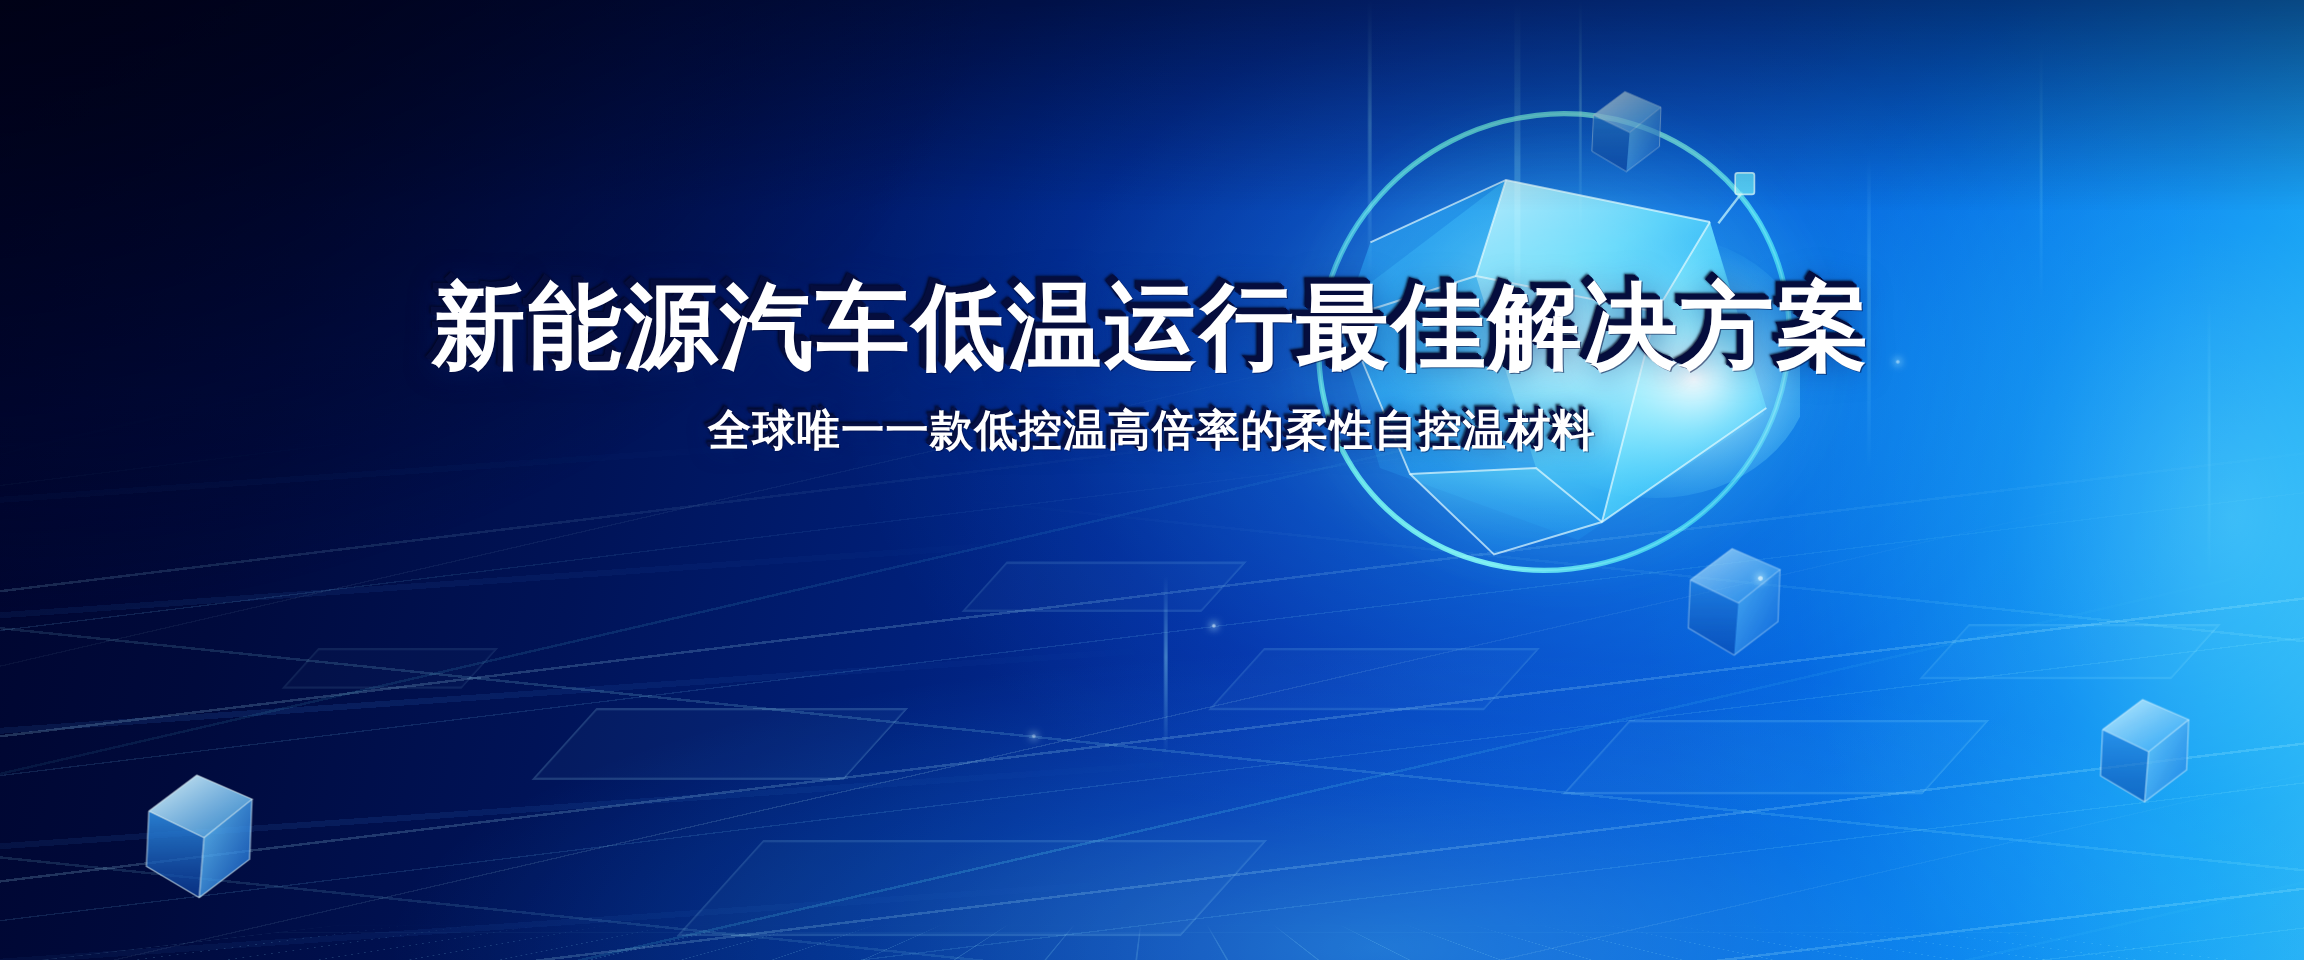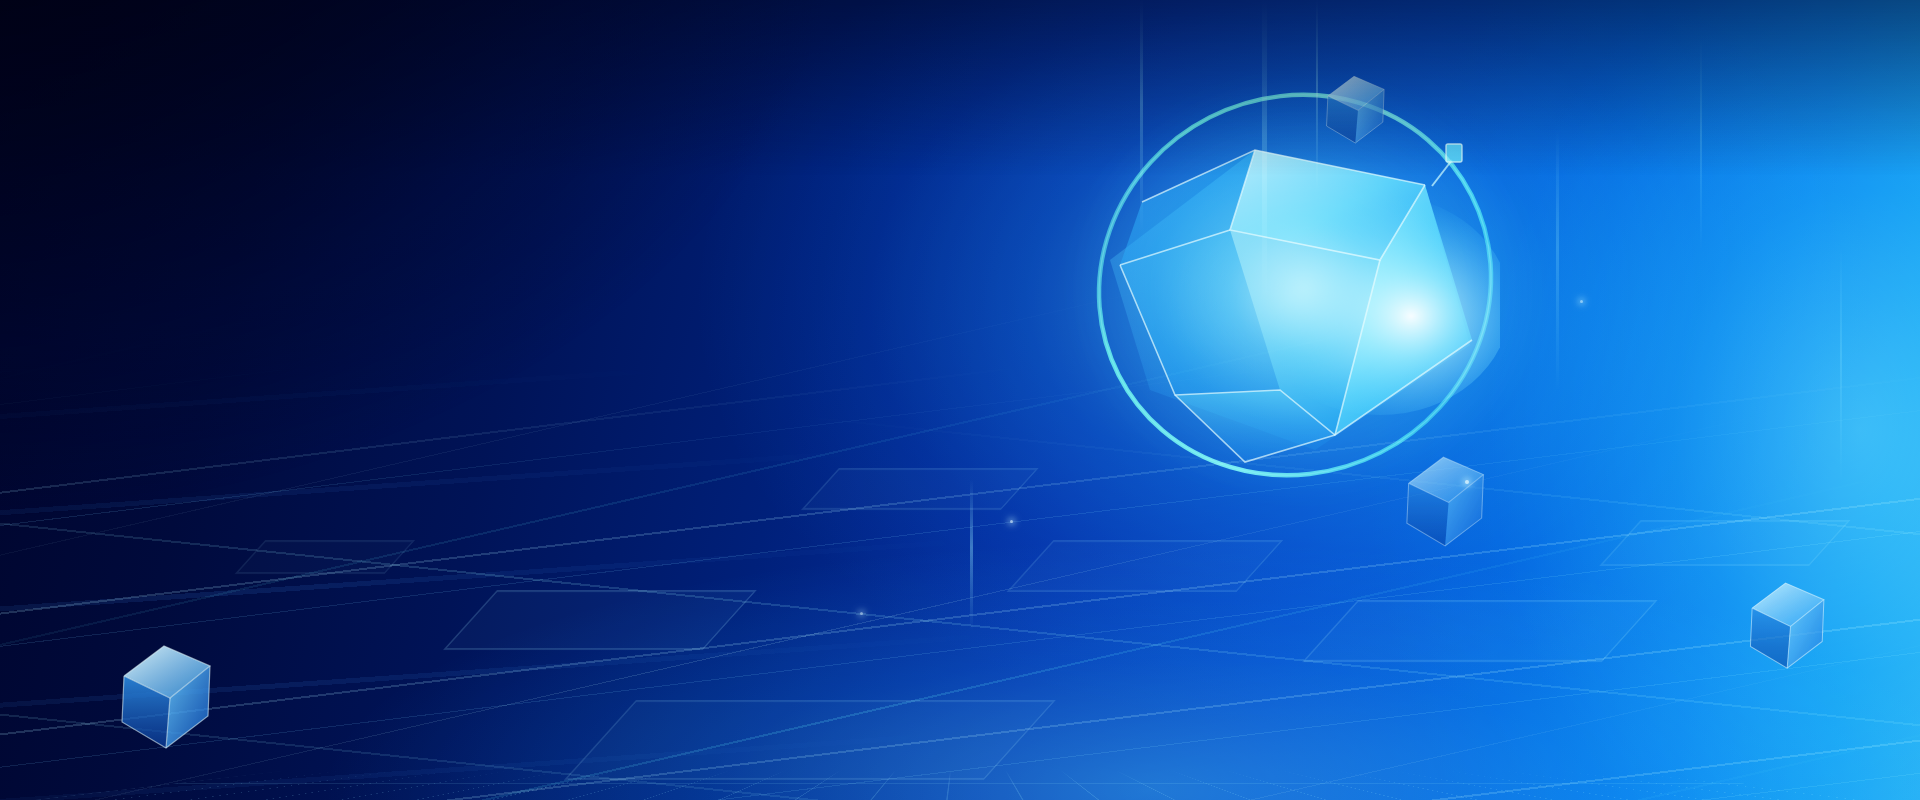--- a/index.html
+++ b/index.html
@@ -418,14 +418,18 @@
     </g>
   </svg>
 
   <div class="spark" style="left:1465px;top:480px;width:4px;height:4px;opacity:.8;"></div>
   <div class="spark" style="left:1010px;top:520px;width:3px;height:3px;opacity:.7;"></div>
   <div class="spark" style="left:1580px;top:300px;width:3px;height:3px;opacity:.6;"></div>
   <div class="spark" style="left:860px;top:612px;width:3px;height:3px;opacity:.55;"></div>
 
   <div class="layer" id="bg-vignette"></div>
 
+  <div id="copy">
+    <h1 id="headline">新能源汽车低温运行最佳解决方案</h1>
+    <p id="subhead">全球唯一一款低控温高倍率的柔性自控温材料</p>
+  </div>
 
 </div>
 
 </body></html>

